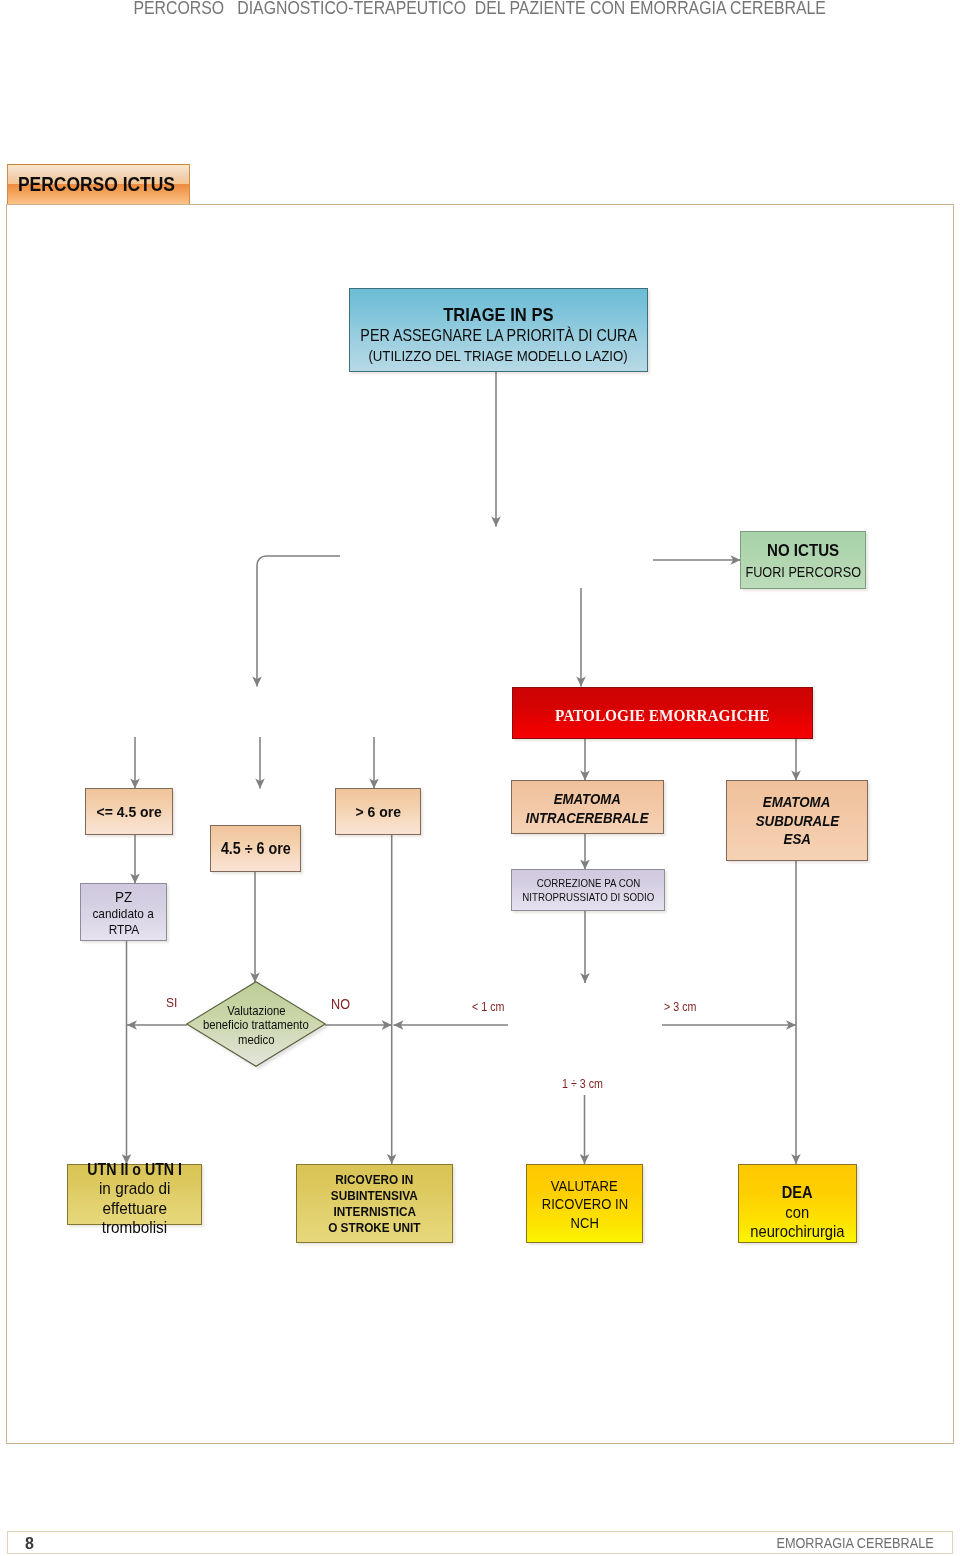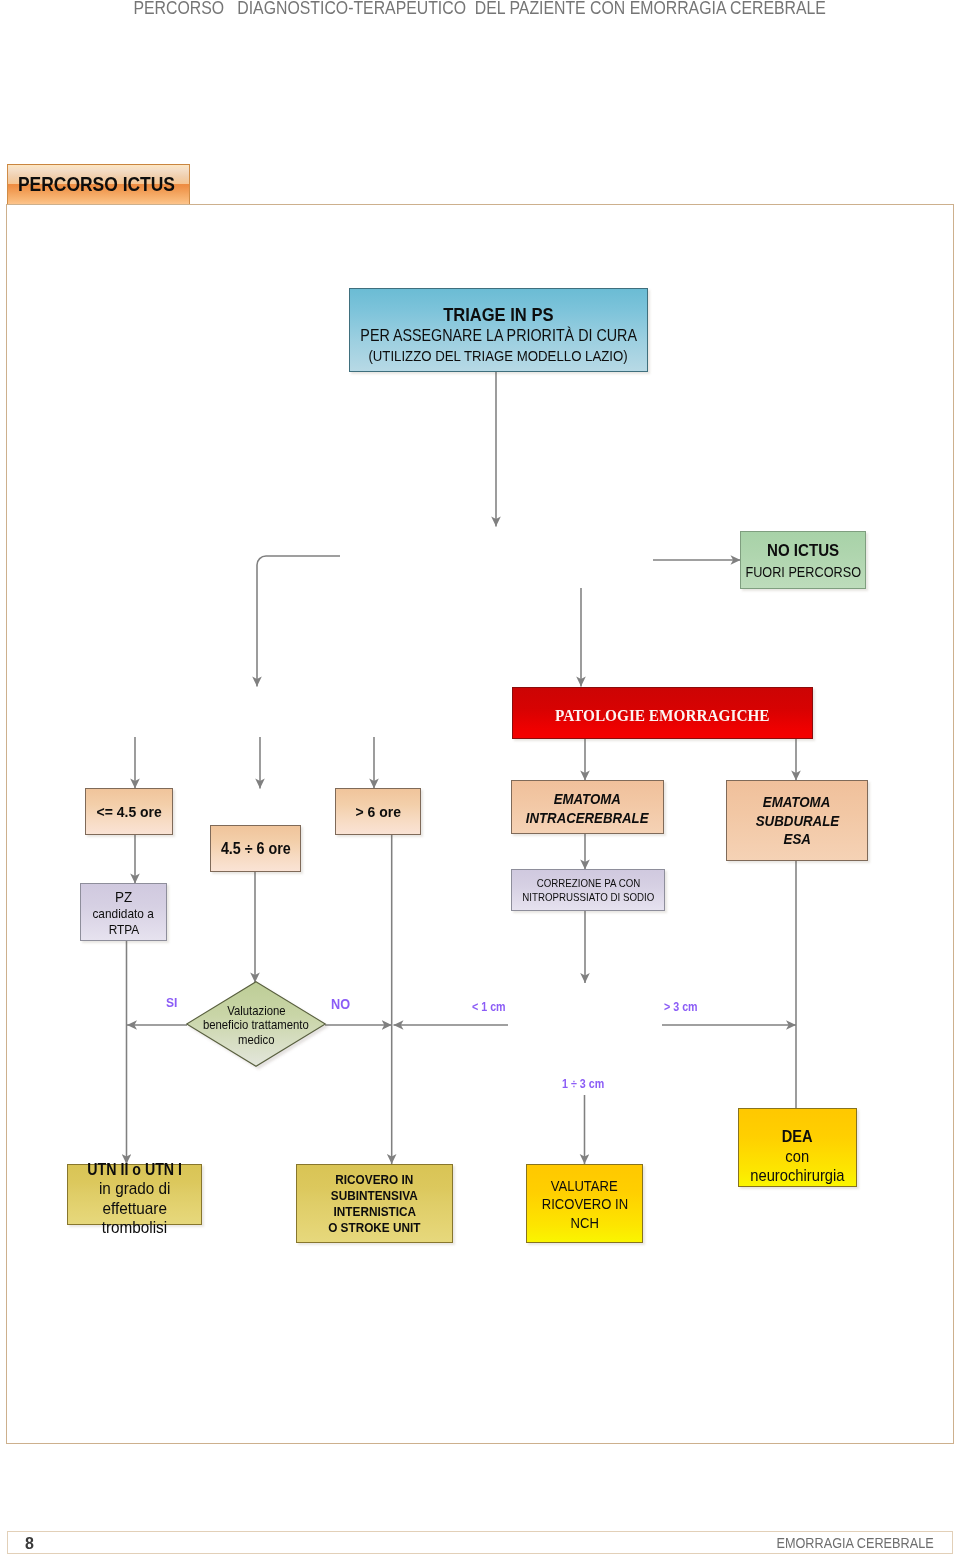--- a/index.html
+++ b/index.html
@@ -49,21 +49,21 @@
   .gold{background:linear-gradient(to bottom,#ffc800 0%,#ffcf00 35%,#fde500 78%,#faf500 100%);border:1px solid #87731f;align-items:center;}
 
   
   .diamond{position:absolute;}
   .diamond .dtext{position:absolute;left:0;top:0;width:100%;height:100%;
       display:flex;flex-direction:column;align-items:center;justify-content:center;
       text-align:center;color:#0d0d0d;white-space:nowrap;}
   .diamond .dtext .ln{display:block;white-space:nowrap;transform:scaleX(.9);transform-origin:center;}
 
   
-  .lbl{position:absolute;font-weight:bold;color:#8b5cf6;white-space:nowrap;}
+  .lbl{position:absolute;font-weight:normal;color:#7f1d1d;white-space:nowrap;}
   .lbl span{display:inline-block;transform:scaleX(.9);transform-origin:left center;}
 </style>
 </head>
 <body>
 
 <div class="page">
 
   <div class="abs" id="doc-title"><span>PERCORSO   DIAGNOSTICO-TERAPEUTICO  DEL PAZIENTE CON EMORRAGIA CEREBRALE</span></div>
 
   <div class="abs" id="tab">
@@ -193,21 +193,21 @@
     <span class="ln" style="font-size:13.1px;font-weight:bold;line-height:16.2px;">INTERNISTICA</span>
     <span class="ln" style="font-size:13.1px;font-weight:bold;line-height:16.2px;">O STROKE UNIT</span>
   </div>
 
   <div class="node gold sh" style="left:526px;top:1164px;width:117px;height:79px;padding-top:2px;">
     <span class="ln" style="font-size:14.5px;line-height:18.6px;">VALUTARE</span>
     <span class="ln" style="font-size:14.5px;line-height:18.6px;">RICOVERO IN</span>
     <span class="ln" style="font-size:14.5px;line-height:18.6px;">NCH</span>
   </div>
 
-  <div class="node gold sh" style="left:738px;top:1108px;width:119px;height:79px;padding-top:18px;">
+  <div class="node gold sh" style="left:738px;top:1164px;width:119px;height:79px;padding-top:18px;">
     <span class="ln" style="font-size:16.3px;font-weight:bold;line-height:19.7px;">DEA</span>
     <span class="ln" style="font-size:16.4px;line-height:19.7px;">con</span>
     <span class="ln" style="font-size:16.4px;line-height:19.7px;">neurochirurgia</span>
   </div>
 
   <div class="abs" id="footer"></div>
   <div class="abs" id="page-num">8</div>
   <div class="abs" id="footer-right"><span>EMORRAGIA CEREBRALE</span></div>
 
 </div>

